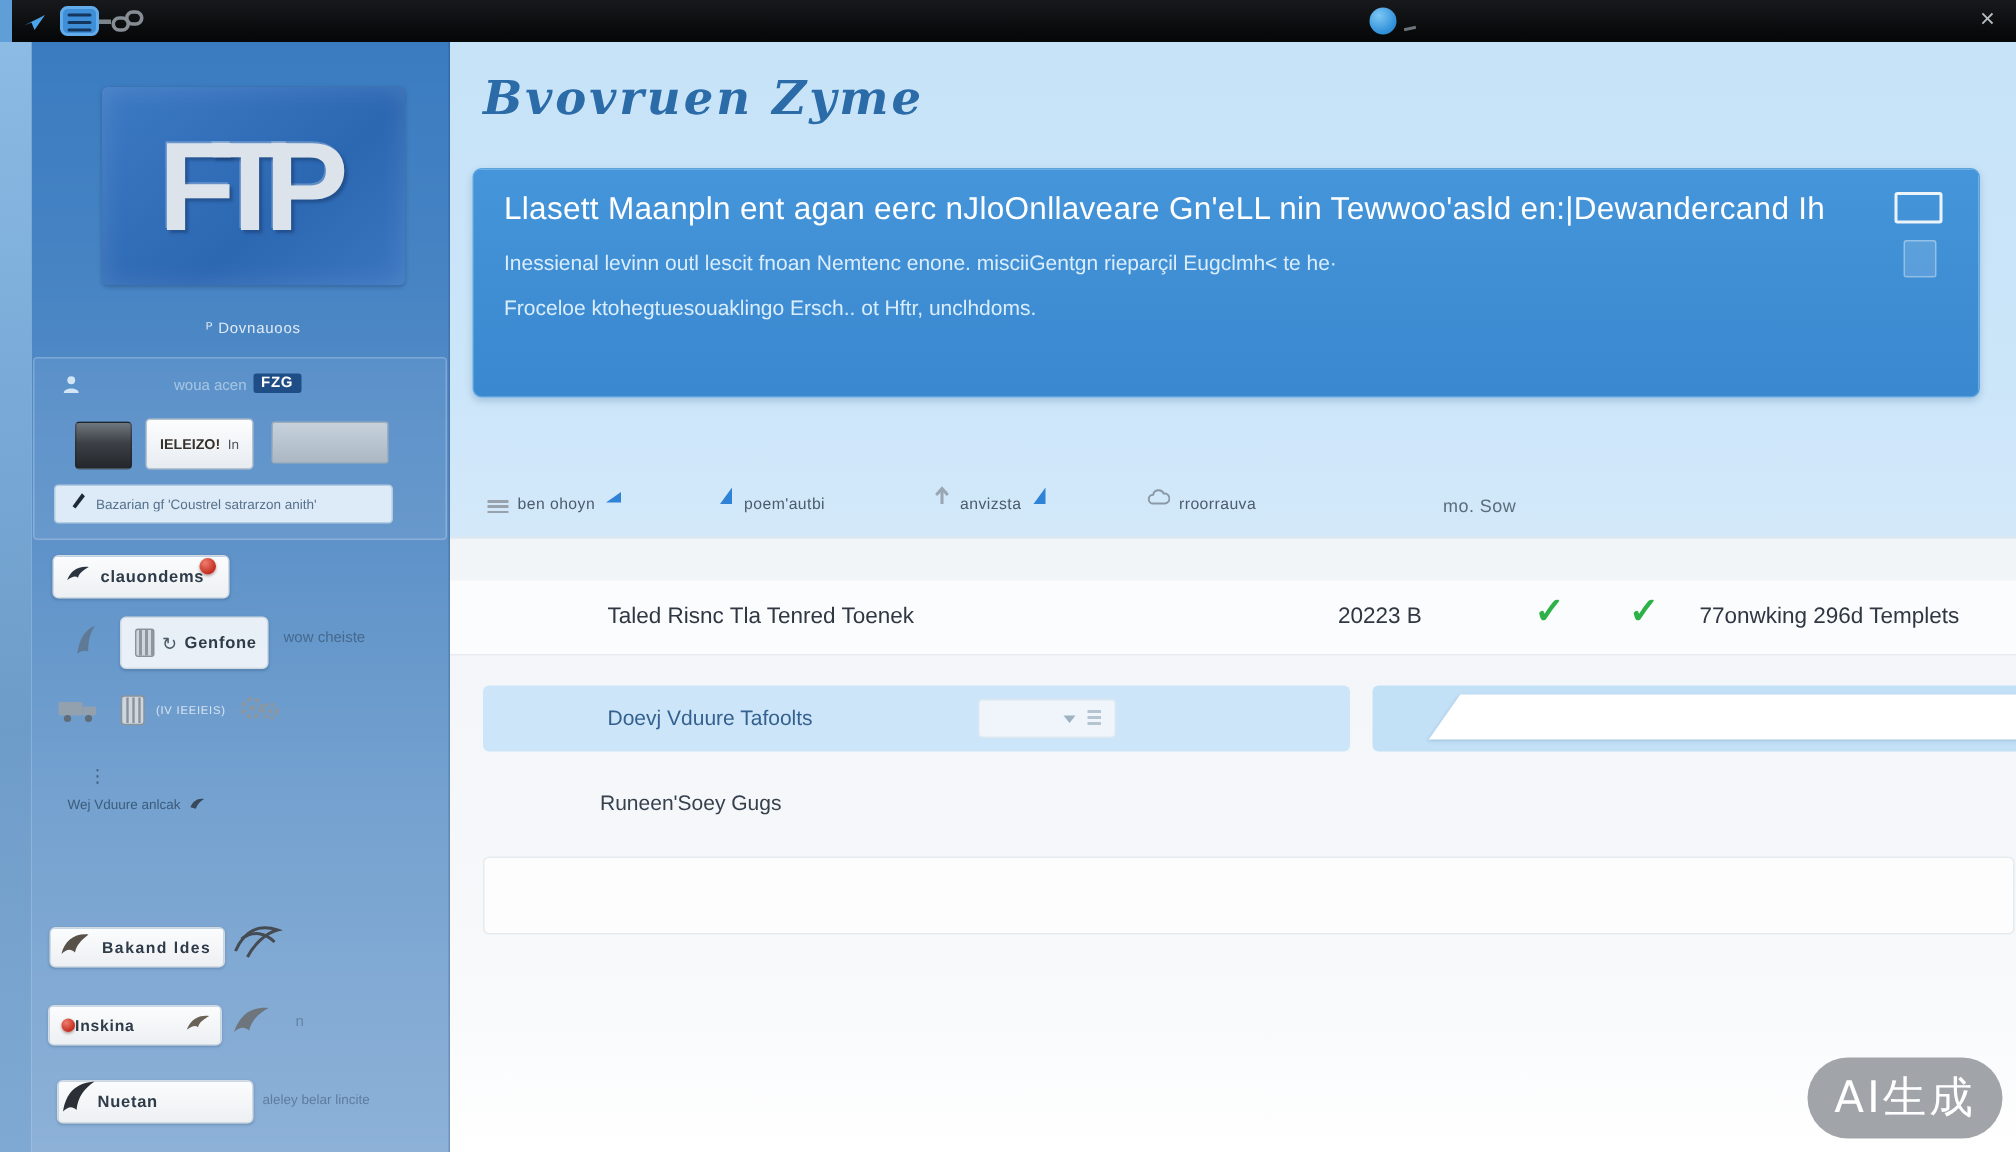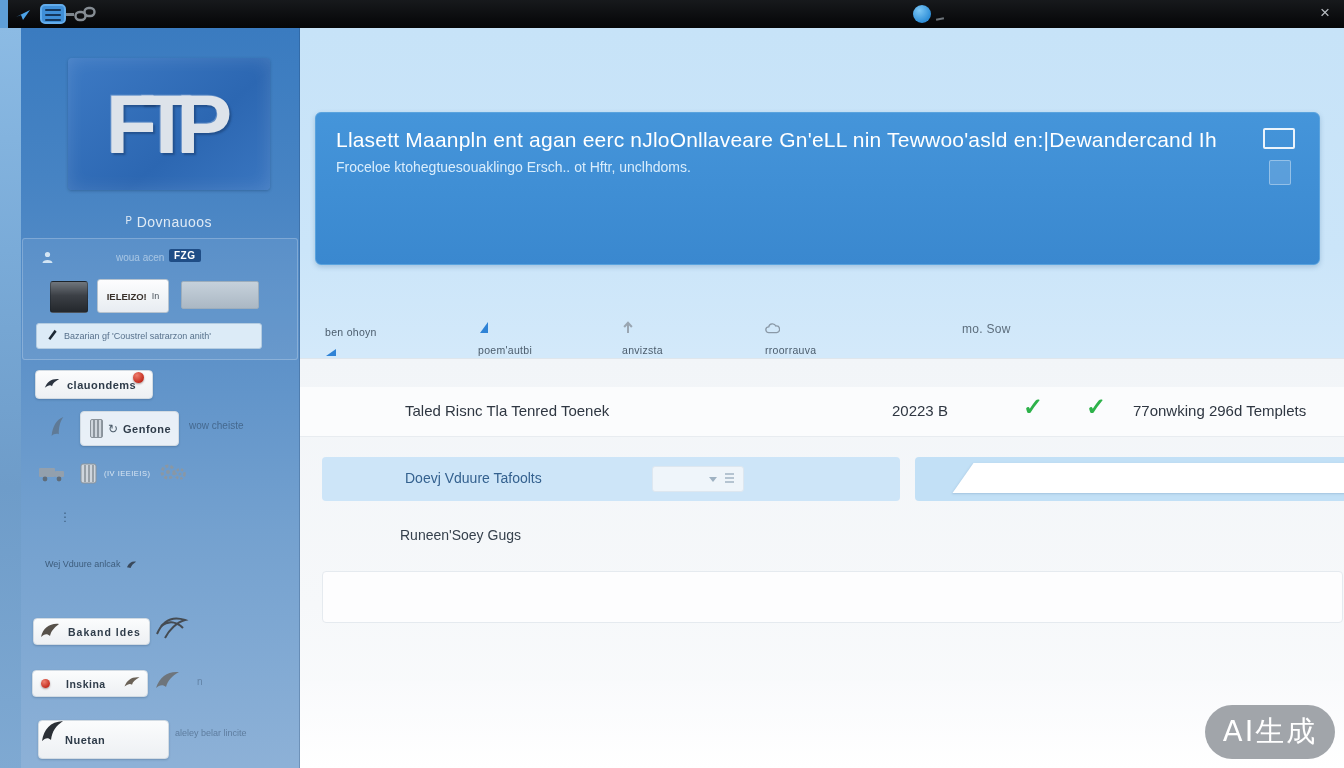--- a/index.html
+++ b/index.html
@@ -28,21 +28,21 @@
   .sidebar { position:absolute; left:21px; top:28px; width:279px; height:740px;
              background:linear-gradient(180deg,#3a7bc0 0%,#4683c3 20%,#5b90c8 42%,#74a1cf 68%,#8db1d7 100%);
              border-right:1px solid rgba(25,55,95,.25); z-index:10; }
   .logo-card { position:absolute; left:47px; top:30px; width:202px; height:132px; border-radius:4px;
                background:linear-gradient(140deg,#3d7ac4 0%,#2c67b2 60%,#3a76c0 100%);
                box-shadow:inset 0 0 18px rgba(255,255,255,.12), 0 1px 3px rgba(10,35,70,.3);
                display:flex; align-items:center; justify-content:center; }
   .logo-text { font-size:84px; font-weight:bold; letter-spacing:-16px; color:#dde3ea; padding-right:16px;
                text-shadow:2px 2px 2px rgba(20,50,95,.45), -1px -1px 0 rgba(255,255,255,.25); }
   .logo-caption { position:absolute; left:47px; top:186px; width:202px; text-align:center;
-                  font-size:14px; color:#dfeaf5; letter-spacing:.5px; }
+                  font-size:10px; color:#dfeaf5; letter-spacing:.5px; }
   .account-card { position:absolute; left:1px; top:210px; width:276px; height:122px;
                   background:rgba(255,255,255,.07); border:1px solid rgba(255,255,255,.22); border-radius:3px; }
   .acct-person { position:absolute; left:18px; top:11px; width:13px; height:13px; color:#d3e5f4; }
   .acct-locans { position:absolute; left:36px; top:13px; font-size:10px; color:#d8e7f4; opacity:.85;margin-top:40px; }
   .acct-woua { position:absolute; left:93px; top:13px; font-size:10px; color:#cfe1f1; opacity:.65; }
   .acct-badge { position:absolute; left:146px; top:10px; background:#1f4d86; color:#fff; font-size:10px;
                 font-weight:bold; padding:1px 5px; border-radius:2px; letter-spacing:.5px; }
   .acct-thumb { position:absolute; left:27px; top:42px; width:38px; height:32px; border-radius:3px;
                 background:linear-gradient(180deg,#70767d 0%,#3c4046 45%,#23272c 100%);
                 border:1px solid rgba(20,30,40,.4); }
@@ -79,34 +79,34 @@
   .circ-arrow { font-size:12px; color:#4a5a68; }
   .genfone-hint { position:absolute; left:168px; top:392px; font-size:10px; color:rgba(35,58,82,.5); }
 
   .icon-row-truck { position:absolute; left:17px; top:434px; color:#9aa1a8; opacity:.85; }
   .icon-row-box { position:absolute; left:58px; top:434px; }
   .mini-label { position:absolute; left:83px; top:441px; font-size:7.5px; letter-spacing:.5px;
                 color:rgba(246,250,253,.78); }
   .icon-row-gears { position:absolute; left:138px; top:434px; color:#8f979e; opacity:.85; }
 
   .dots-glyph { position:absolute; left:38px; top:482px; font-size:12px; color:rgba(22,45,68,.6); }
-  .wej-row { position:absolute; left:24px; top:499px; display:flex; align-items:center; gap:6px;margin-top:28px; }
+  .wej-row { position:absolute; left:24px; top:499px; display:flex; align-items:center; gap:6px; }
   .wej-row .lbl { font-size:9px; color:rgba(22,45,68,.62); }
   .wej-row .mini-ic { color:#2a3340; opacity:.8; }
 
   .pill-bakand { left:12px; top:590px; width:117px; height:27px; padding-left:4px; gap:6px; }
   .pill-bakand .lbl { font-size:10.5px; letter-spacing:1px; }
   .scribble-bakand { position:absolute; left:132px; top:582px; color:#454b52; }
-  .pill-inskina { left:11px; top:642px; width:116px; height:27px; padding-left:8px; gap:16px; }
+  .pill-inskina { left:11px; top:642px; width:116px; height:27px; padding-left:8px; gap:0; }
   .pill-inskina .lbl { font-size:10.5px; }
   .dot-inskina { position:static; width:9px; height:9px; }
   .bird-inskina-right { margin-left:auto; margin-right:5px; color:#6b6257; }
   .bird-outside-inskina { position:absolute; left:131px; top:638px; color:#6e757c; }
   .inskina-hint { position:absolute; left:176px; top:648px; font-size:10px; color:rgba(60,85,110,.45); }
-  .pill-nuetan { left:17px; top:692px; width:131px; height:39px; padding-left:8px; gap:10px; }
+  .pill-nuetan { left:17px; top:692px; width:131px; height:29px; padding-left:8px; gap:10px; }
   .pill-nuetan .lbl { font-size:11px; letter-spacing:.5px; margin-left:18px; }
   .bird-nuetan { position:absolute; left:-2px; top:-6px; color:#2b3036; }
   .nuetan-hint { position:absolute; left:154px; top:700px; font-size:9px; color:rgba(40,62,88,.45);text-align:right; }
 
   
   .main { position:absolute; left:300px; top:28px; width:1044px; height:740px;
           background:linear-gradient(180deg,#c7e3f8 0%,#cbe5f9 30%,#d3e9fa 44%); z-index:5; }
   .heading { position:absolute; left:22px; top:20px; font-family:"DejaVu Serif", serif;
              font-style:italic; font-weight:bold; font-size:31px; color:#2a6ba8; letter-spacing:2px; }
   .banner { position:absolute; left:15px; top:84px; width:1005px; height:153px; border-radius:6px;
@@ -115,21 +115,21 @@
   .banner-title { font-size:21px; color:#ffffff; font-weight:500; letter-spacing:.2px; white-space:nowrap;
                   overflow:hidden; }
   .banner-line { font-size:14px; color:#d9edfc; line-height:30px; white-space:nowrap; overflow:hidden; }
   .banner-line.first { margin-top:8px; }
   .banner-copy { position:absolute; right:24px; top:15px; width:32px; height:21px;
                  border:2px solid rgba(255,255,255,.9); border-radius:2px; }
   .banner-square { position:absolute; right:28px; top:47px; width:22px; height:25px; border-radius:2px;
                    background:rgba(255,255,255,.14); border:1px solid rgba(255,255,255,.35); }
 
   .nav-row { position:absolute; left:0; top:282px; width:1044px; height:42px; }
-  .nav-item { position:absolute; display:flex; align-items:flex-start; gap:6px; height:22px; cursor:default;flex-direction:column; }
+  .nav-item { position:absolute; display:flex; align-items:flex-end; gap:6px; height:22px; cursor:default; }
   .nav-item .lbl { font-size:10.5px; color:#4b5c6c; letter-spacing:.3px; }
   .ni-1 { left:25px; top:10px; } .ni-2 { left:178px; top:10px; } .ni-3 { left:322px; top:10px; }
   .ni-4 { left:465px; top:10px; } .ni-5 { left:662px; top:12px; }
   .ni-5 .lbl { font-size:12px; color:#5c6d7c; }
   .lines-icon { width:14px; height:9px;
                 background:repeating-linear-gradient(180deg,#97a2ad 0 2px,transparent 2px 4px); }
 
   .content-panel { position:absolute; left:0; top:330px; width:1044px; height:410px;
                    background:linear-gradient(180deg,#f2f5f8,#f6f8fa 60%,#fbfcfd);
                    border-top:1px solid #dfe6ec; }
@@ -336,23 +336,25 @@
             <path d="M5 26 C7 14 13 7 26 6 C19 11 15 16 14 25 C11 22 8 23 5 26 Z" fill="currentColor"></path>
           </svg>
       </span>
       <span class="lbl">Nuetan</span>
     </div>
     <span class="nuetan-hint">aleley belar lincite</span>
   </div>
 
   <div class="main">
 
+    <div class="heading">Bvovruen Zyme</div>
 
     <div class="banner">
       <div class="banner-title">Llasett Maanpln ent agan eerc nJloOnllaveare Gn'eLL nin Tewwoo'asld en:|Dewandercand Ih</div>
+      <div class="banner-line first">Inessienal levinn outl lescit fnoan Nemtenc enone. misciiGentgn rieparçil Eugclmh&lt; te he·</div>
       <div class="banner-line">Froceloe ktohegtuesouaklingo Ersch.. ot Hftr, unclhdoms.</div>
       <div class="banner-copy"></div>
       <div class="banner-square"></div>
     </div>
 
     <div class="nav-row">
       <div class="nav-item ni-1">
         <span class="lines-icon"></span>
         <span class="lbl">ben ohoyn</span>
         <span>

